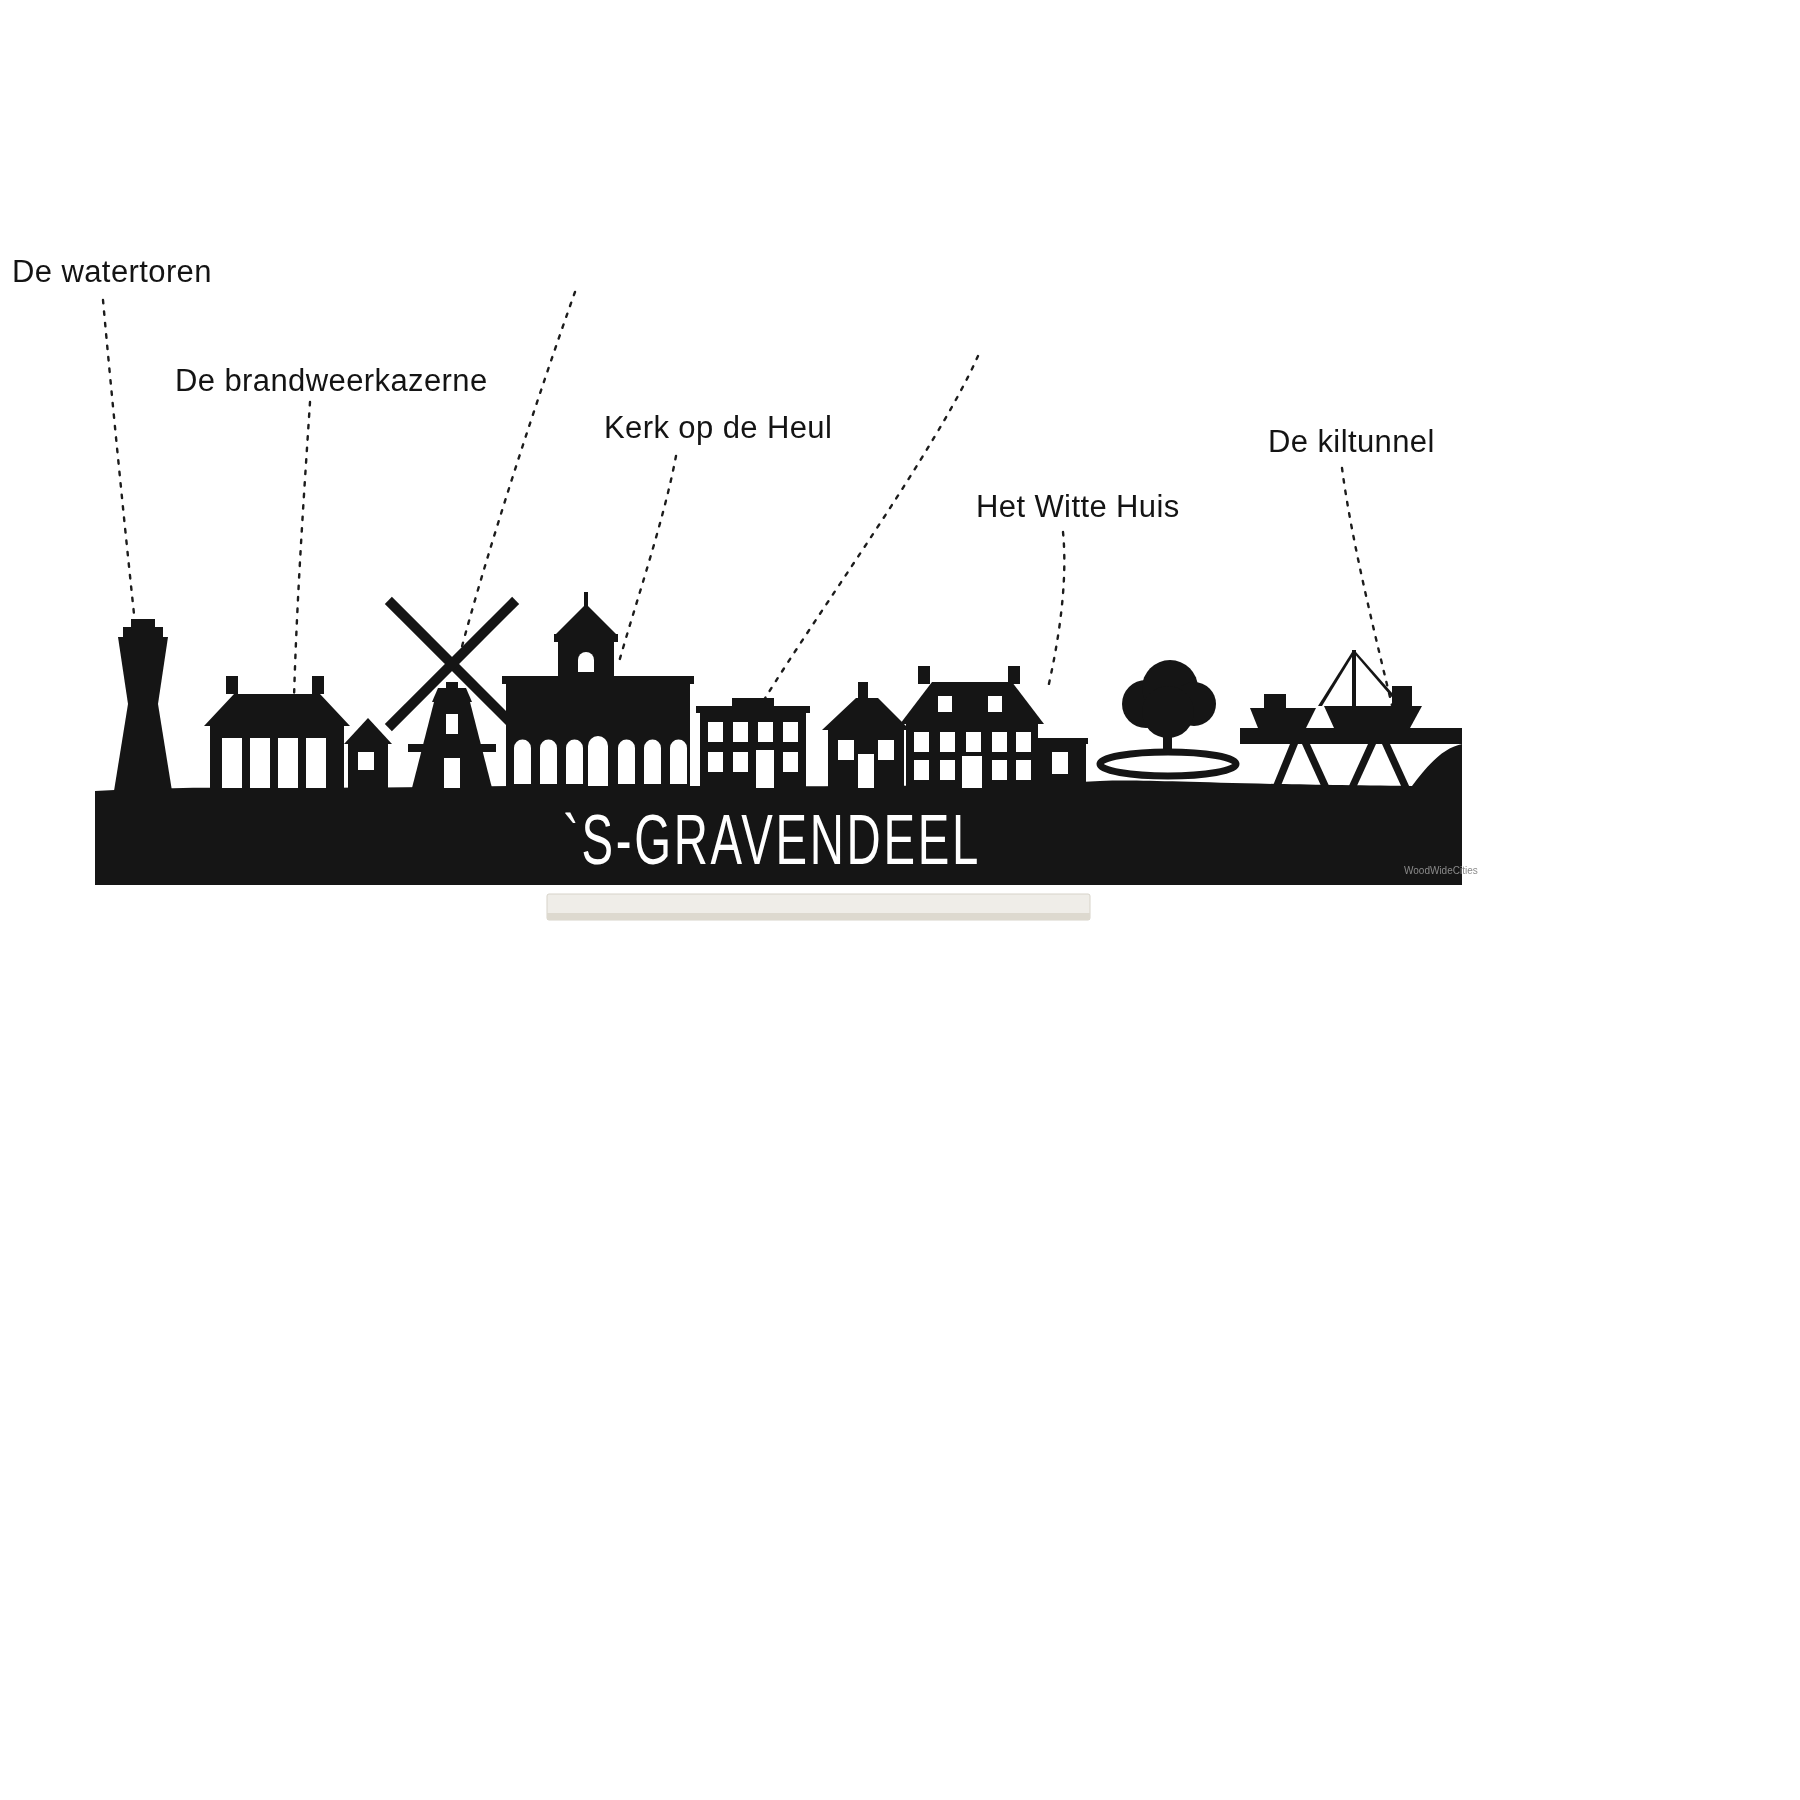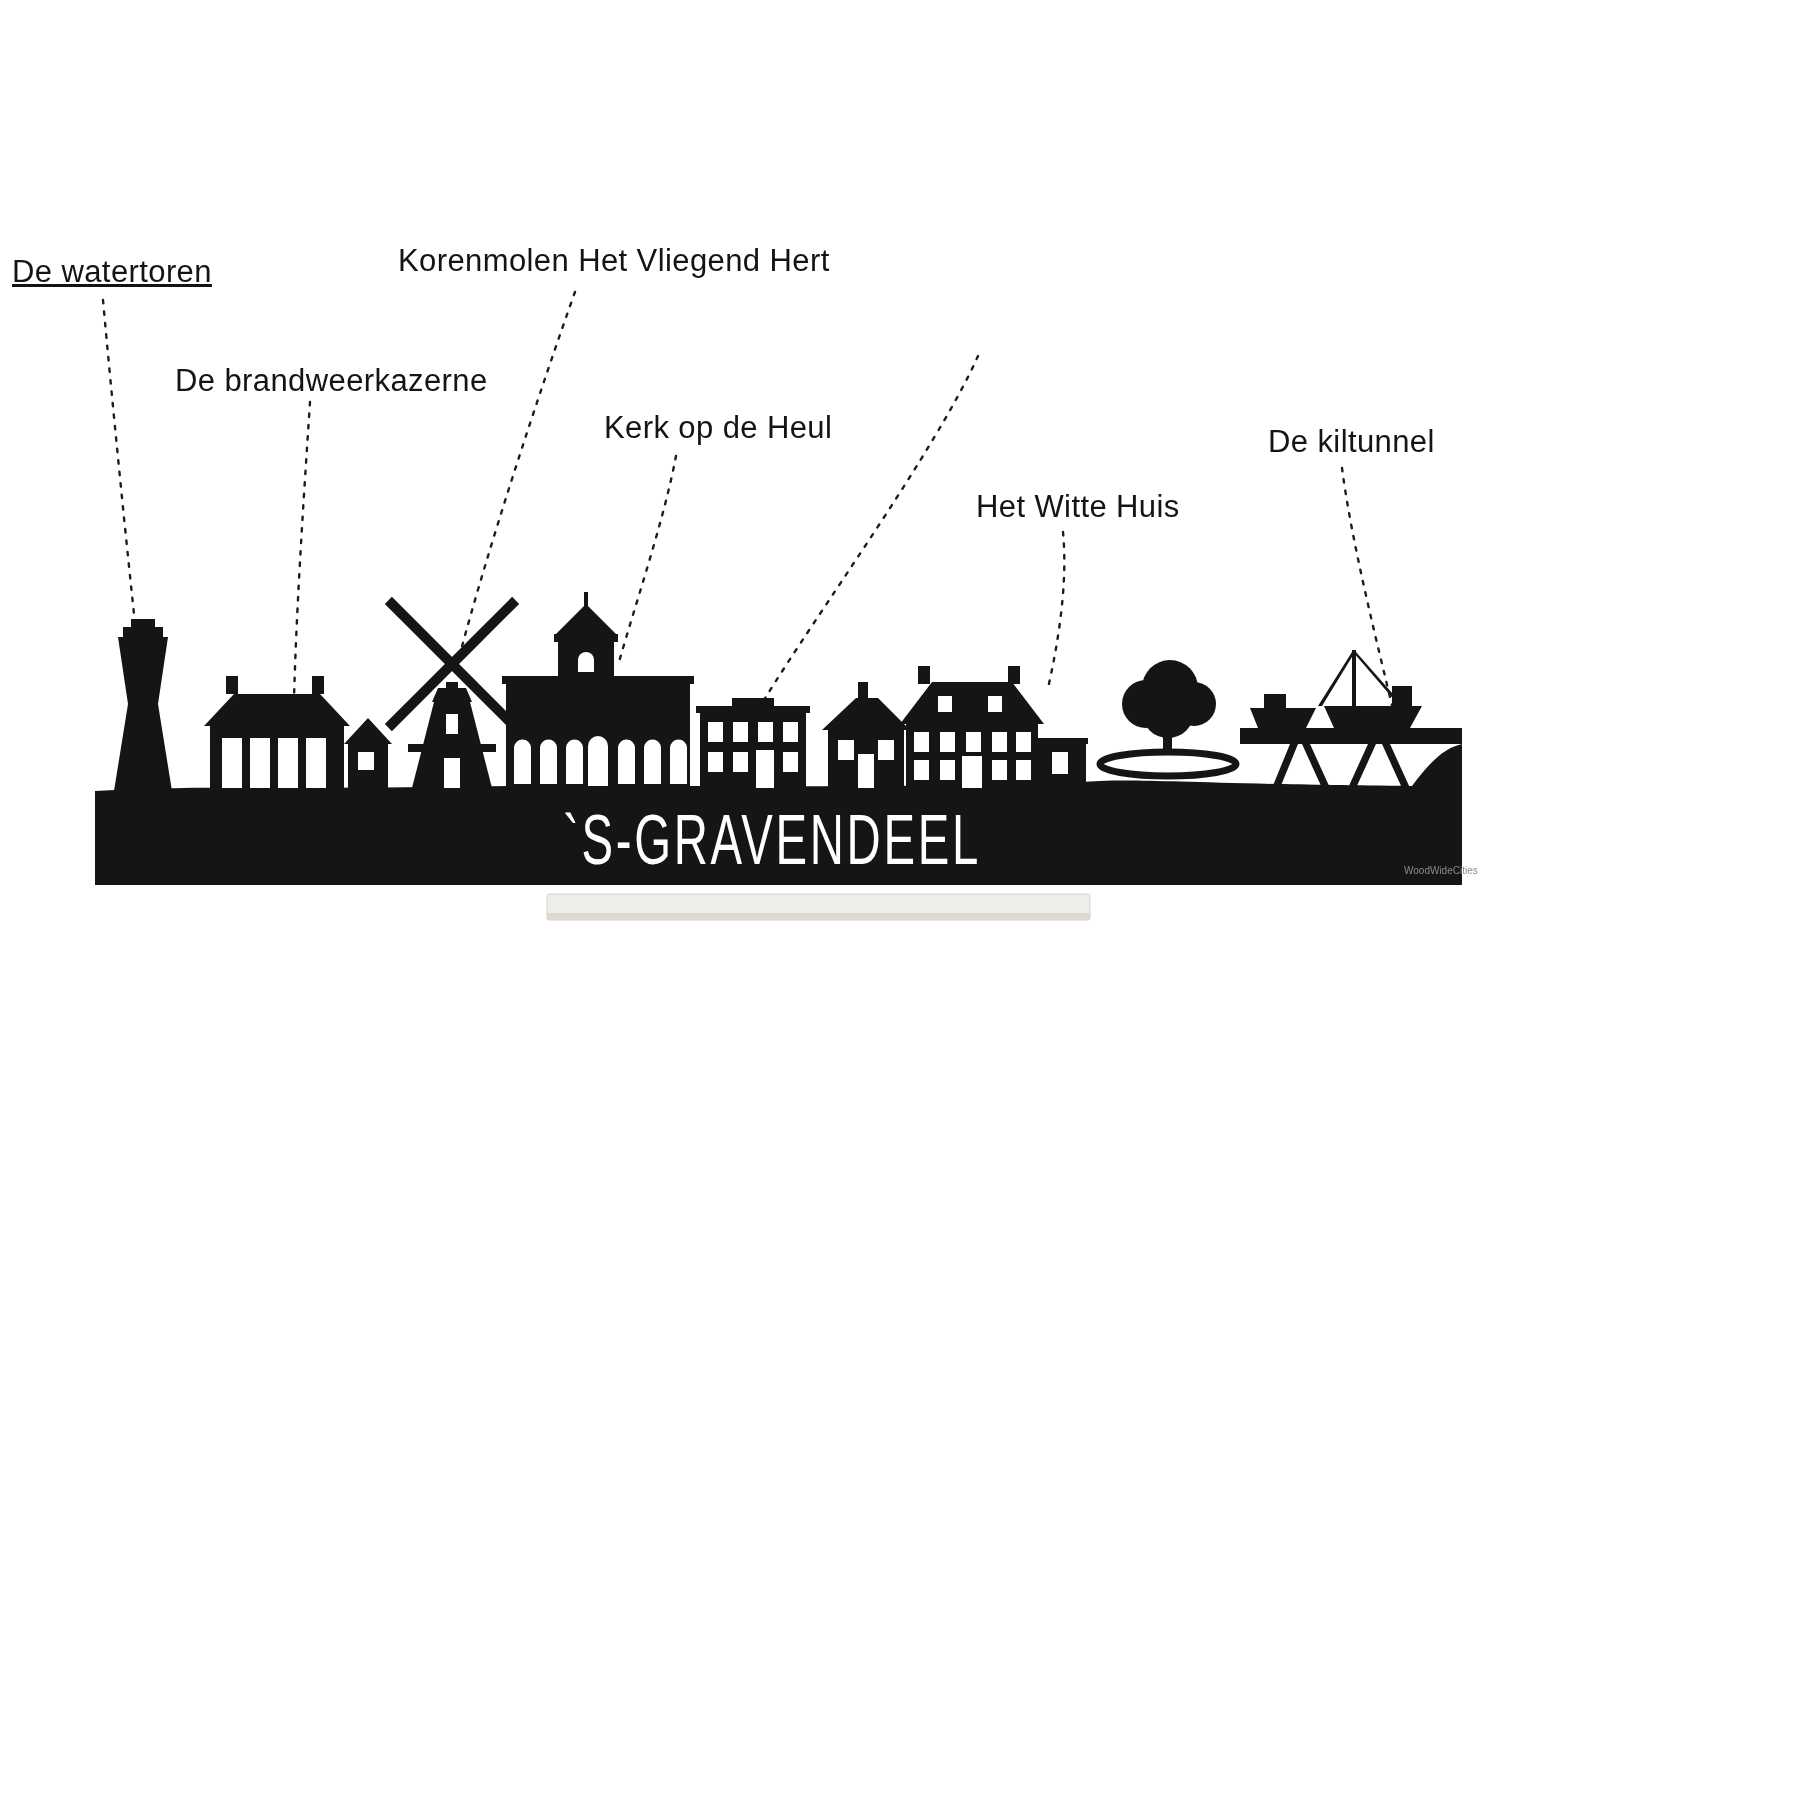--- a/index.html
+++ b/index.html
@@ -155,20 +155,19 @@
     <text x="772" y="864" text-anchor="middle" fill="#ffffff" font-family="Liberation Sans, sans-serif" font-size="70" letter-spacing="4" textLength="418" lengthAdjust="spacingAndGlyphs">`S-GRAVENDEEL</text>
 
     <text x="1404" y="874" fill="#8a8a8a" font-family="Liberation Sans, sans-serif" font-size="10">WoodWideCities</text>
 
     <g>
       <rect x="547" y="894" width="543" height="26" rx="2" stroke="#d7d3c9" stroke-width="1" fill="#efede8"></rect>
       <rect x="547" y="913" width="543" height="7" fill="#ddd9cf"></rect>
     </g>
   </svg>
 
-  <div class="label" style="left:12px;  top:254px;text-decoration:underline;">De watertoren</div>
-  <div class="label" style="left:398px; top:243px;">Korenmolen Het Vliegend Hert</div>
+  <div class="label" style="left:12px;  top:254px;">De watertoren</div>
   <div class="label" style="left:175px; top:354px;margin-top:9px;">De brandweerkazerne</div>
   <div class="label" style="left:604px; top:410px;">Kerk op de Heul</div>
   <div class="label" style="left:1268px;top:424px;">De kiltunnel</div>
   <div class="label" style="left:976px; top:489px;">Het Witte Huis</div>
 
 </div>
 
 </body></html>

